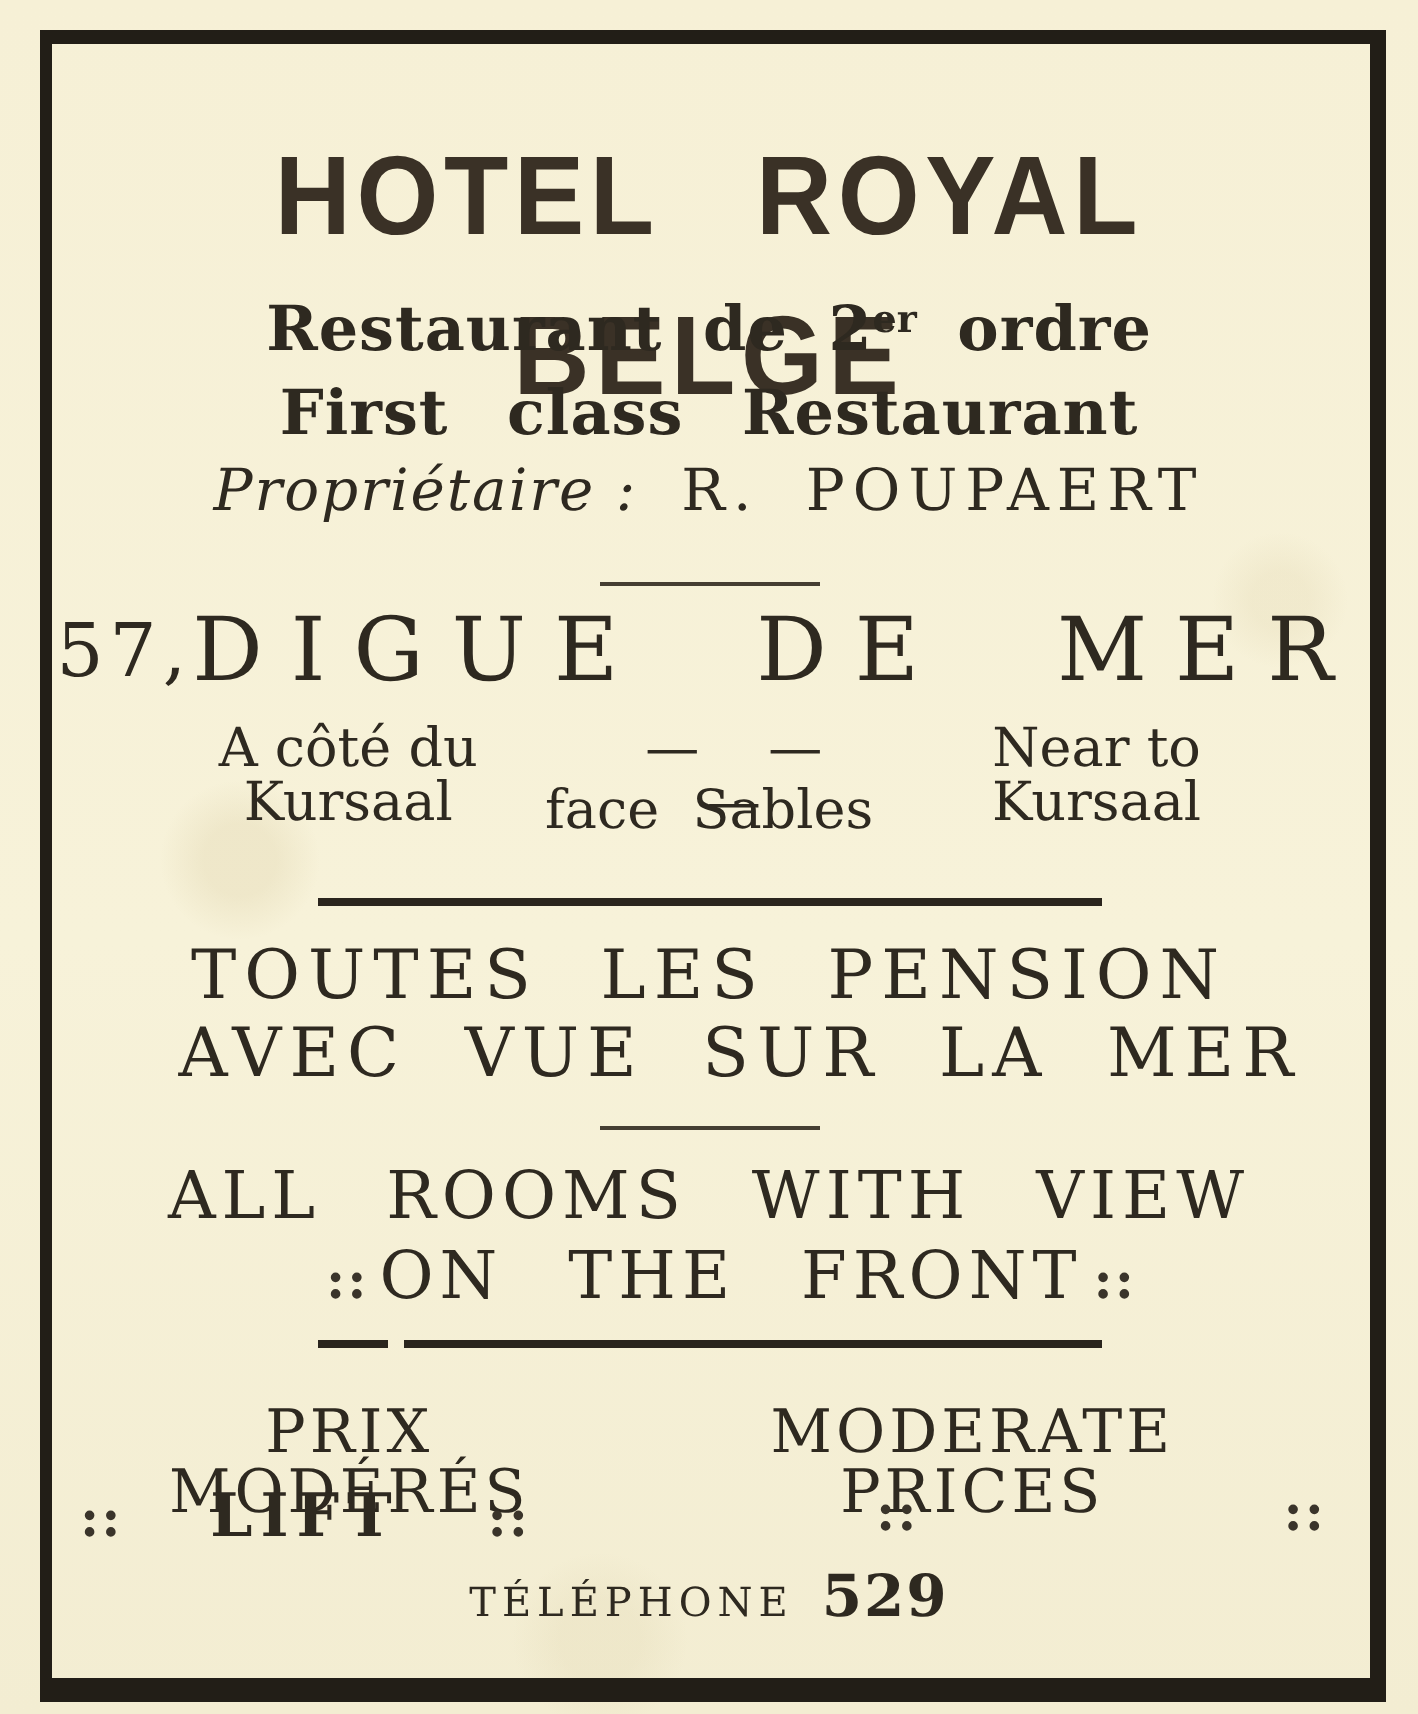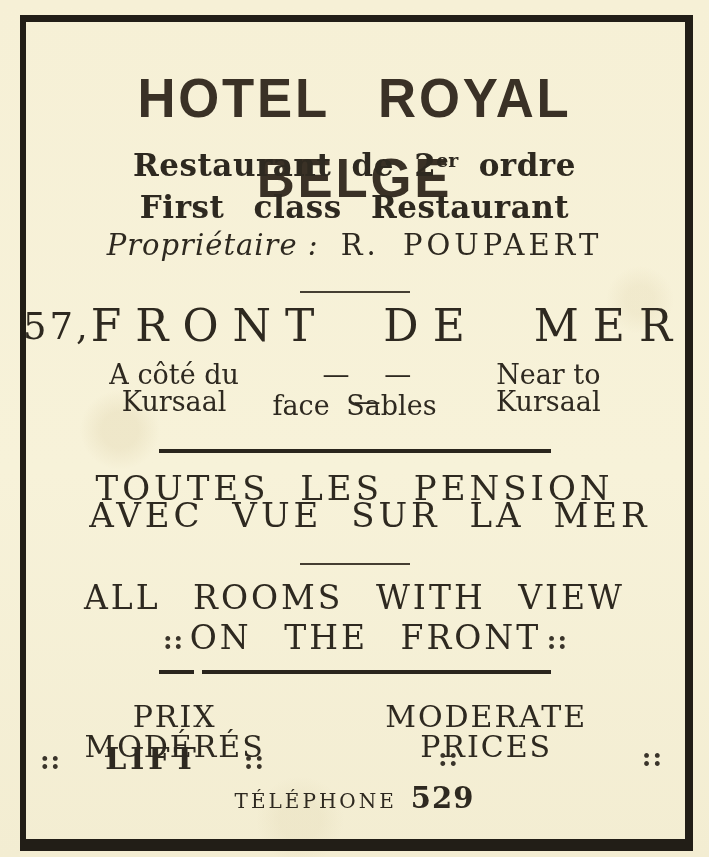--- a/index.html
+++ b/index.html
@@ -54,21 +54,21 @@
   .address{top:304px;font-size:44px;}
   .address .number{font-size:37px;letter-spacing:3px;vertical-align:2px;}
   .address .street{letter-spacing:14px;word-spacing:27px;}
 
   .kursaal{top:361px;font-size:27px;display:flex;justify-content:flex-start;
     padding:0 54px 0 55px;align-items:baseline;}
   .kursaal .dashes{word-spacing:24px;letter-spacing:1px;}
   .face-sables{top:392px;font-size:27px;word-spacing:8px;}
 
   .rooms-fr1{top:471px;font-size:34px;letter-spacing:4px;word-spacing:16px;}
-  .rooms-fr2{top:498px;font-size:34px;letter-spacing:4px;word-spacing:14px;margin-left:31px;}
+  .rooms-fr2{top:510px;font-size:34px;letter-spacing:4px;word-spacing:14px;margin-left:31px;}
   .rooms-en1{top:581px;font-size:33px;letter-spacing:3px;word-spacing:19px;}
   .front-row{top:621px;font-size:33px;letter-spacing:3px;word-spacing:19px;
     display:flex;justify-content:space-between;align-items:baseline;
     left:163px;right:141px;}
   .colons{font-size:26px;letter-spacing:1px;font-weight:700;color:#3a342a;}
 
   .prices-row{top:702px;font-size:30px;display:flex;justify-content:space-between;
     padding:0 50px 0 36px;letter-spacing:2px;word-spacing:6px;}
   .amenity-row{top:744px;font-size:30px;display:flex;justify-content:space-between;
     padding:0 46px 0 40px;}
@@ -92,21 +92,21 @@
 
   <div class="row sub-en">First class Restaurant</div>
 
   <div class="row proprietor">
     <span class="label">Propriétaire :</span><span class="name">R. POUPAERT</span>
   </div>
 
   <div class="divider div-short div1"></div>
 
   <div class="row address">
-    <span class="number">57,</span><span class="street">FRONT DE MER</span>
+    <span class="number">57,</span><span class="street">DIGUE DE MER</span>
   </div>
 
   <div class="row kursaal">
     <span>A côté du Kursaal</span>
     <span class="dashes">— — —</span>
     <span>Near to Kursaal</span>
   </div>
 
   <div class="row face-sables">face Sables</div>
 

